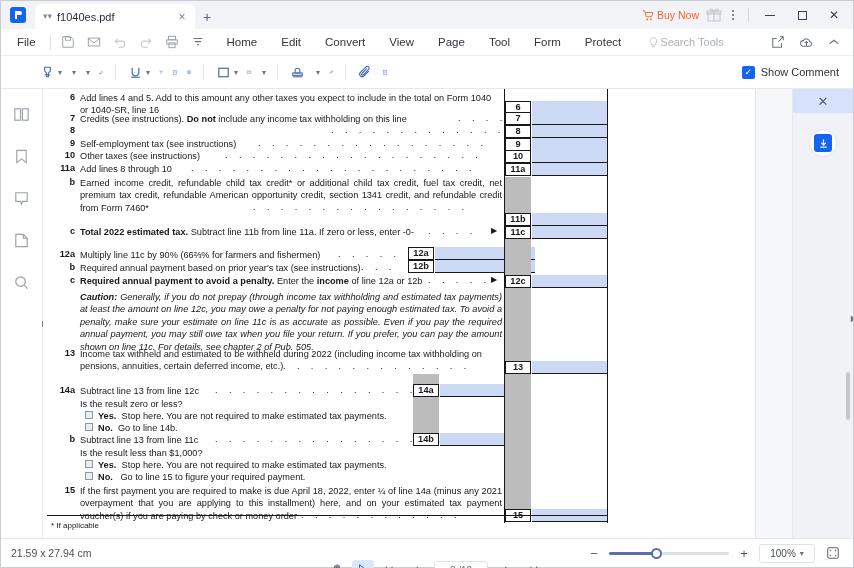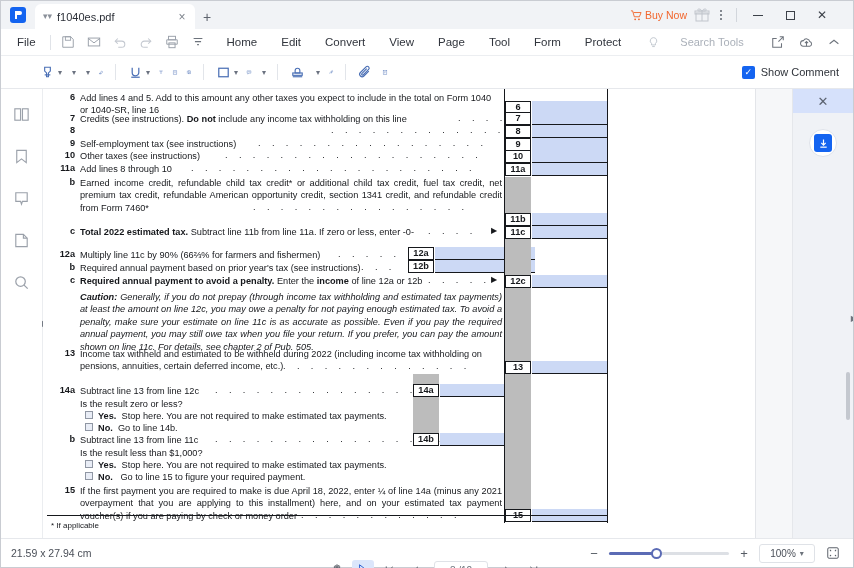--- a/index.html
+++ b/index.html
@@ -51,21 +51,21 @@
     margin-left: auto; color: #7d838c; font-size: 12px;
     width: 14px; height: 14px; display:flex; align-items:center; justify-content:center;
     line-height: 1;
   }
   .tab-new {
     width: 24px; height: 25px; display: flex; align-items: center; justify-content: center;
     color: #5e646e; font-size: 14px;
   }
   .title-right {
     margin-left: auto; display: flex; align-items: center;
-    height: 28px; gap: 2px; padding-right: 16px;
+    height: 28px; gap: 2px; padding-right: 4px;
   }
   .buynow {
     display: flex; align-items: center; gap: 3px;
     color: #f2662d; font-size: 10.5px; padding: 0 5px;
   }
   .gift-icon { width: 16px; height: 16px; opacity: .55; }
   .kebab {
     width: 18px; display:flex; flex-direction:column; align-items:center; gap:2px;
   }
   .kebab i { width:2px;height:2px;background:#5e646e;border-radius:50%; display:block;}
@@ -95,21 +95,21 @@
   .menu-item {
     font-size: 11.5px; color:#31353d; padding: 0 12px; height: 27px;
     display:flex;align-items:center; position:relative; white-space:nowrap;
   }
   .menu-item.active { color: #1464f0; }
   .menu-item.active::after {
     content:""; position:absolute; left:10px; right:10px; bottom:2px;
     height:2px; background:#1464f0; border-radius:1px;
   }
   .search-tools {
-    display:flex;align-items:center;gap:20px; margin-left: 14px;
+    display:flex;align-items:center;gap:0; margin-left: 14px;
     color:#aab0b9; font-size: 11px;
   }
   .menu-right { margin-left:auto; display:flex; align-items:center; gap:2px; padding-right:6px;}
   .mr-icon { width:26px;height:22px;display:flex;align-items:center;justify-content:center;color:#6d737c;}
 
   
   .ribbon {
     height: 33px; min-height: 33px; background:#ffffff;
     display:flex; align-items:center; padding-left: 34px;
     border-bottom: 1px solid #e6e8ec;

